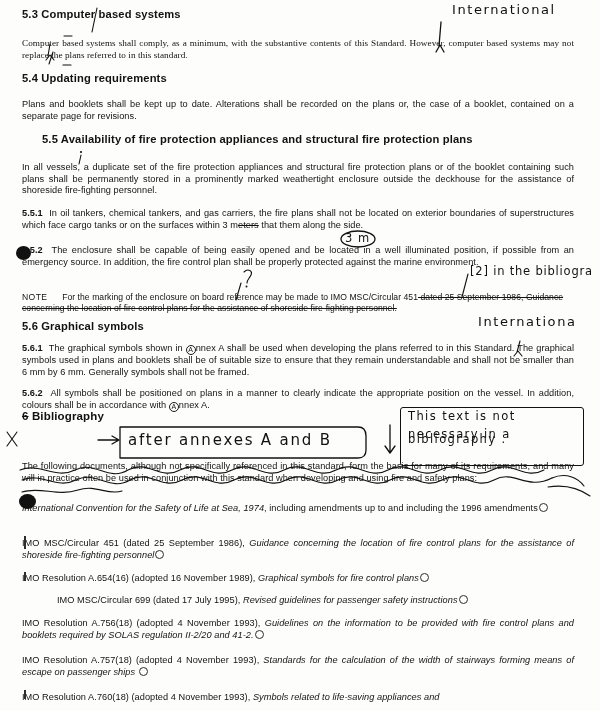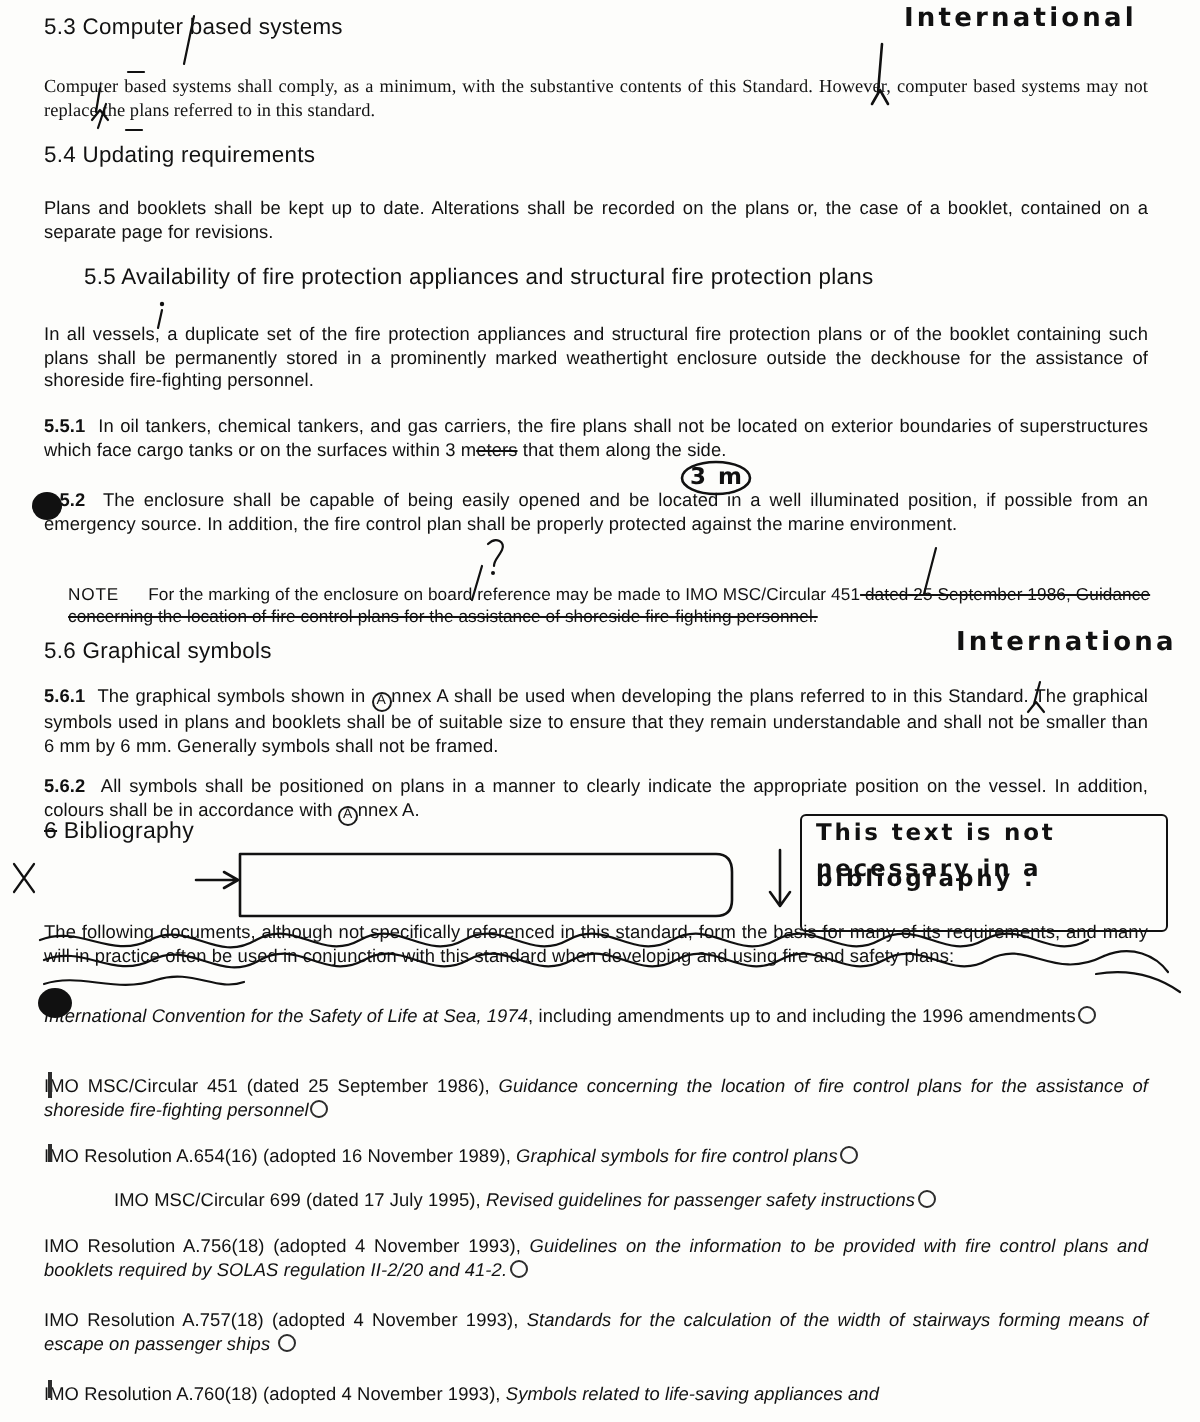--- a/index.html
+++ b/index.html
@@ -17,21 +17,21 @@
     padding:0;
     box-sizing:border-box;
   }
   
   .doc{
     position:absolute;
     left:22px; top:0; width:556px;
   }
   h2.head{
     font-size:11.2px;
-    font-weight:normal;
+    font-weight:bold;
     margin:0;
     letter-spacing:0.15px;
   }
   p.body{
     font-size:9.2px;
     line-height:11.5px;
     margin:0;
     text-align:justify;
     letter-spacing:0.05px;
   }
@@ -72,21 +72,21 @@
   }
 
   
   .hw{
     position:absolute;
     font-family:"DejaVu Sans", sans-serif;
     color:#111;
     font-size:13px;
     letter-spacing:1.6px;
     white-space:nowrap;
-    font-weight:700;
+    font-weight:400;
   }
   .hw.sm{font-size:11.5px;letter-spacing:1.2px;}
   svg.ink{position:absolute;left:0;top:0;overflow:visible;pointer-events:none;}
   .inkpath{fill:none;stroke:#111;stroke-width:1.3;stroke-linecap:round;stroke-linejoin:round;}
   .inkpath.thin{stroke-width:1.1;}
   .blot{position:absolute;background:#111;border-radius:50%;}
   .hwbox{
     position:absolute;
     border:1.4px solid #111;
     border-radius:3px;
@@ -109,21 +109,21 @@
     <p class="body" style="position:absolute;top:162px;left:0;width:552px;">In all vessels, a duplicate set of the fire protection appliances and structural fire protection plans or of the booklet containing such plans shall be permanently stored in a prominently marked weathertight enclosure outside the deckhouse for the assistance of shoreside fire-fighting personnel.</p>
 
     <p class="body" style="position:absolute;top:208px;left:0;width:552px;">
       <span class="clause-no">5.5.1</span>&nbsp;&nbsp;<span>In oil tankers, chemical tankers, and gas carriers, the fire plans shall not be located on exterior boundaries of superstructures which face cargo tanks or on the surfaces within 3 m</span><span class="strike">eters</span><span> that them along the side.</span>
     </p>
 
     <p class="body" style="position:absolute;top:245px;left:0;width:552px;">
       <span class="clause-no">5.5.2</span>&nbsp;&nbsp;<span>The enclosure shall be capable of being easily opened and be located in a well illuminated position, if possible from an emergency source.  In addition, the fire control plan shall be properly protected against the marine environment.</span>
     </p>
 
-    <p class="body nj" style="position:absolute;top:292px;left:12px;width:560px;font-size:8.6px;line-height:10.5px;">
+    <p class="body nj" style="position:absolute;top:292px;left:0;width:560px;font-size:8.6px;line-height:10.5px;">
       <span class="note-lbl">NOTE</span>&nbsp;&nbsp;&nbsp;&nbsp;&nbsp;&nbsp;<span>For the marking of the enclosure on board reference may be made to IMO MSC/Circular 451</span><span class="strike"> dated 25 September 1986,  Guidance concerning the location of fire control plans for the assistance of shoreside fire-fighting personnel.</span>
     </p>
 
     <h2 class="head" style="position:absolute;top:320px;left:0;">5.6  Graphical symbols</h2>
 
     <p class="body" style="position:absolute;top:343px;left:0;width:552px;">
       <span class="clause-no">5.6.1</span>&nbsp;&nbsp;<span>The graphical symbols shown in </span><span class="circ">A</span><span>nnex A shall be used when developing the plans referred to in this Standard.  The graphical symbols used in plans and booklets shall be of suitable size to ensure that they remain understandable and shall not be smaller than 6 mm by 6 mm.  Generally symbols shall not be framed.</span>
     </p>
 
     <p class="body" style="position:absolute;top:388px;left:0;width:552px;">
@@ -211,22 +211,24 @@
 
     <path class="inkpath thin" d="M552,478 C566,472 578,478 584,486"></path>
     <path class="inkpath thin" d="M548,487 C566,484 580,489 590,496"></path>
   </svg>
 
   <div class="blot" style="left:16px; top:246px; width:15px;height:14px;"></div>
   <div class="blot" style="left:19px; top:494px; width:17px;height:15px;"></div>
 
   <div class="hw sm" style="left:345px; top:231px; letter-spacing:1px;">3 m</div>
 
+  <div class="hw sm" style="left:470px; top:264px; letter-spacing:0.8px;">[2]  in the bibliogra</div>
 
   <div class="hw" style="left:478px; top:314px;">Internationa</div>
 
+  <div class="hw" style="left:128px; top:431px; font-size:15px; letter-spacing:1.8px;">after annexes  A  and  B</div>
 
   <div class="hwbox" style="left:400px; top:407px; width:182px; height:57px;"></div>
   <div class="hw sm" style="left:408px; top:409px; letter-spacing:1.4px;">This text  is  not</div>
   <div class="hw sm" style="left:408px; top:427px; letter-spacing:1.4px;">necessary  in  a</div>
   <div class="hw sm" style="left:408px; top:432px; letter-spacing:1.4px;">bibliography .</div>
 
 </div>
 
 </body></html>

